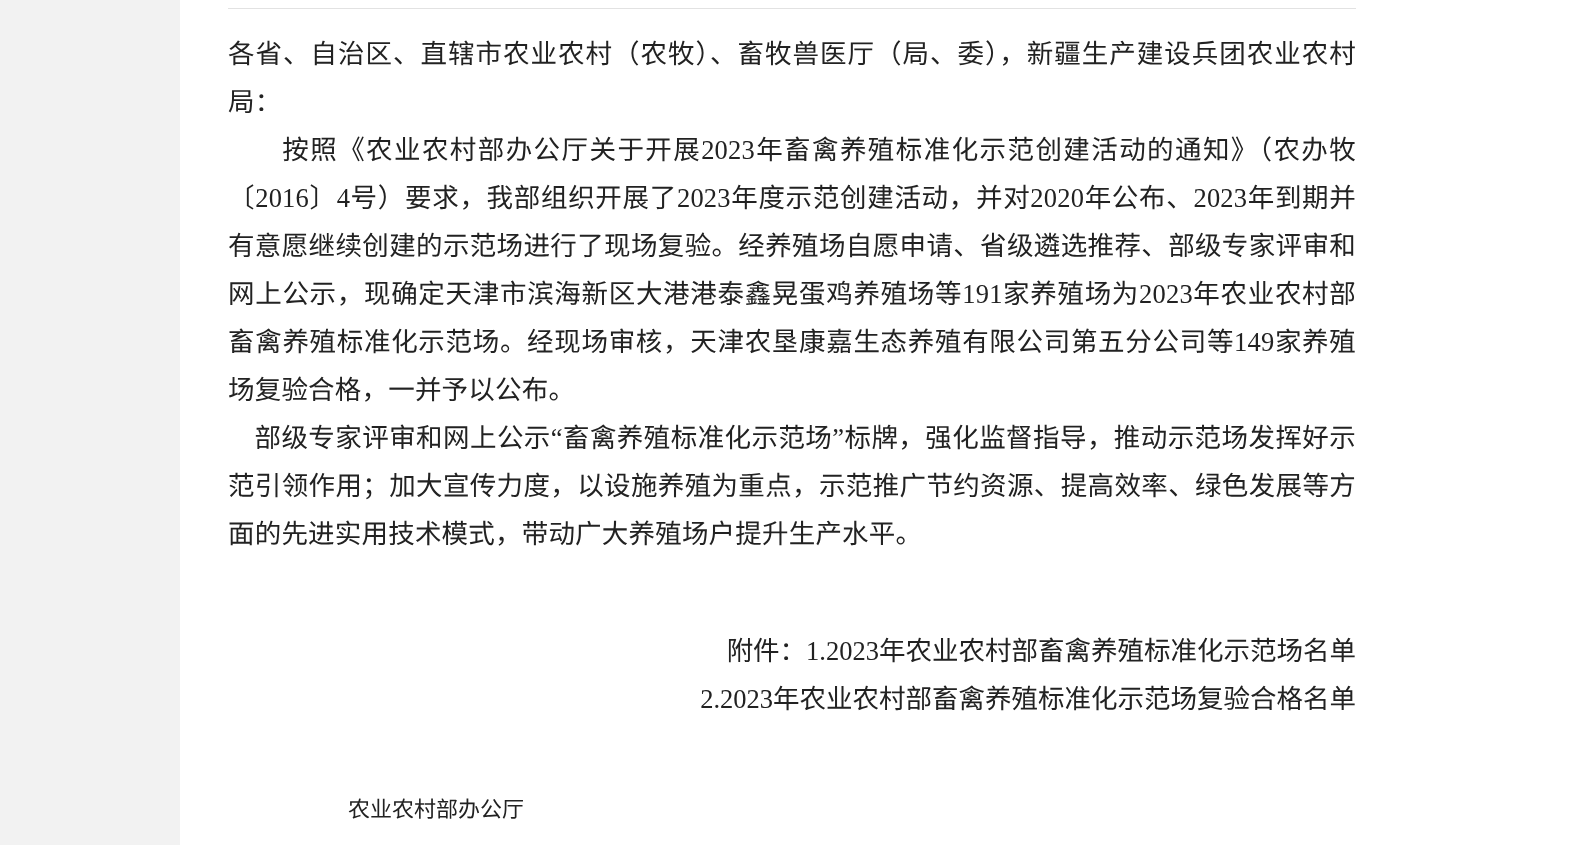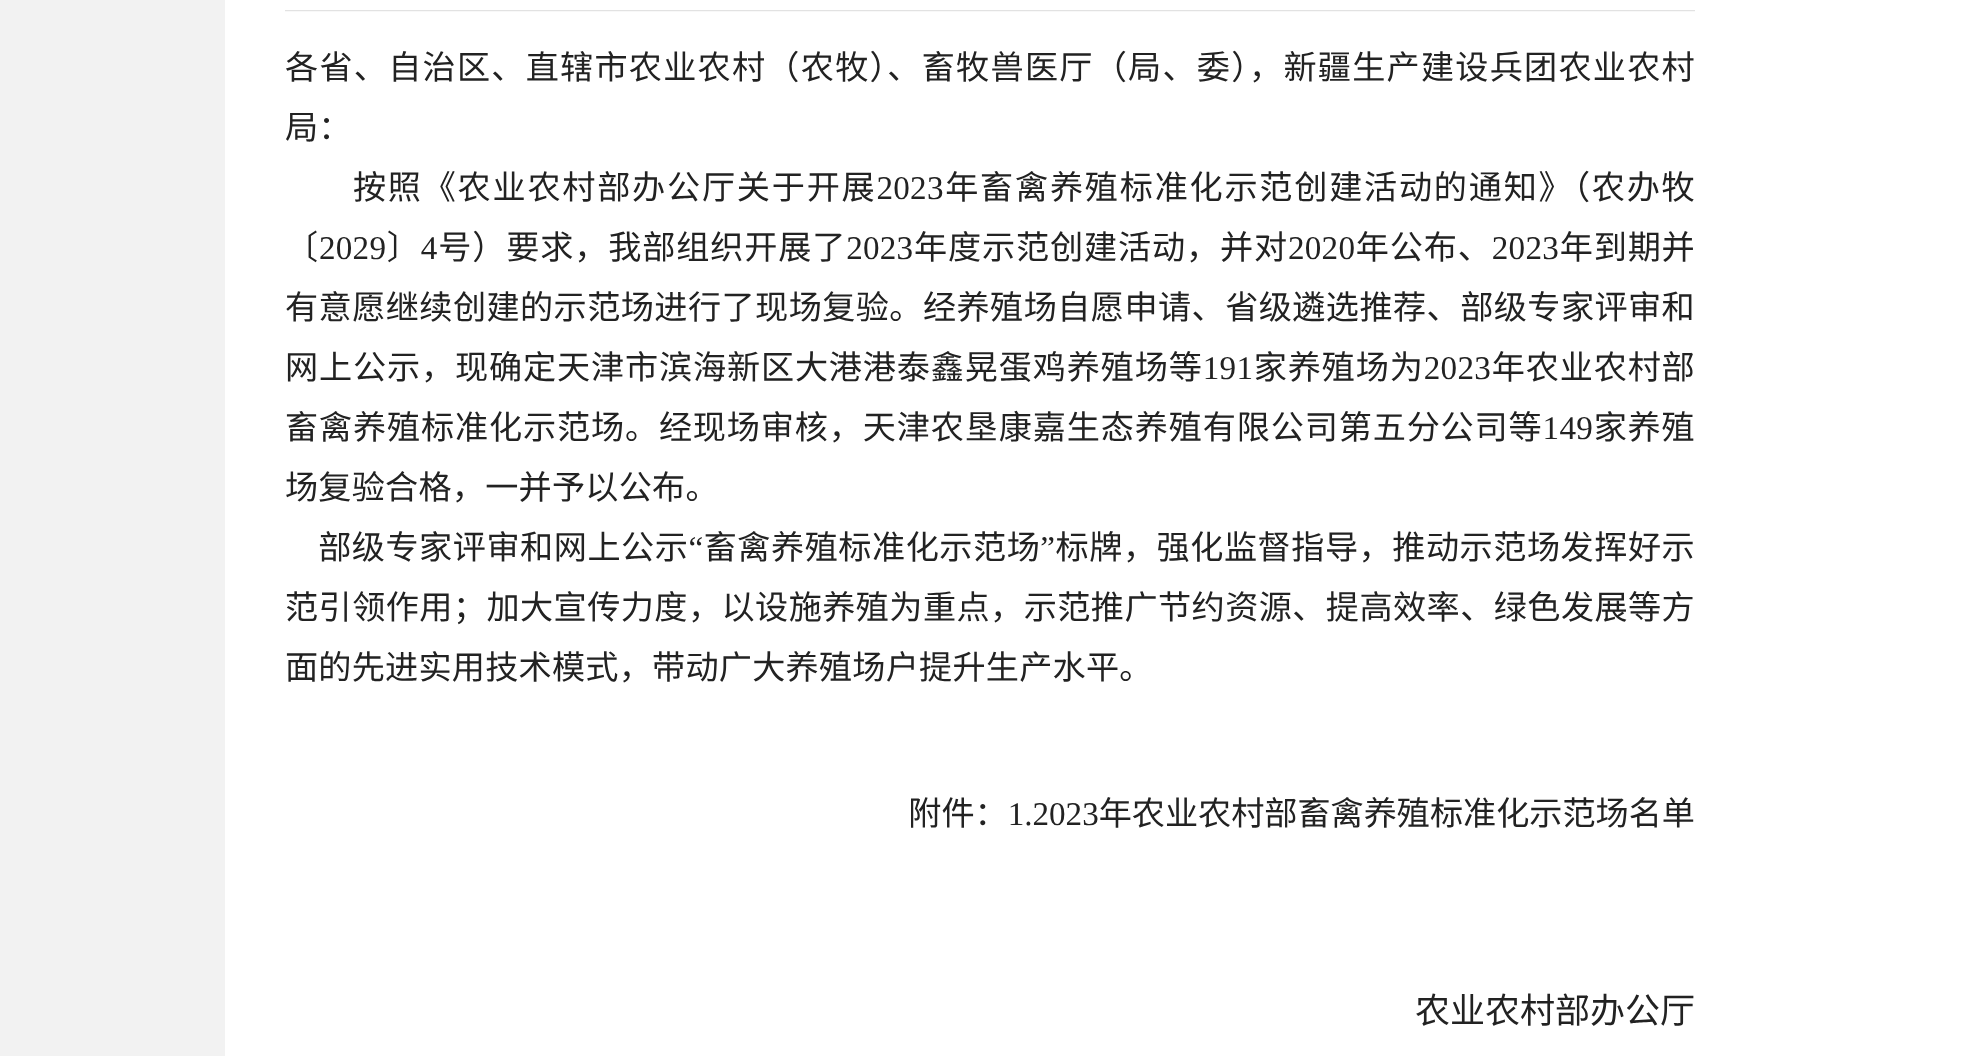--- a/index.html
+++ b/index.html
@@ -78,24 +78,24 @@
     text-align: right;
   }
   .attach-line-1 { padding-left: 50px; }
   .attach-line-2 { padding-left: 80px; }
 
   .signature {
     position: absolute;
     left: 48px;
     top: 790px;
     width: 1128px;
-    font-size: 28px;
+    font-size: 22px;
     line-height: 40px;
     color: #222222;
-    text-align: right;
+    text-align: left;
   }
   .signature .sig-inner {
     display: inline-block;
     padding-left: 120px;
   }
 
   .scroll-left-gutter {
     position: absolute;
     left: 0;
     top: 0;
@@ -110,26 +110,27 @@
 <div class="page">
 
   <div class="scroll-left-gutter"></div>
 
   <div class="sheet">
 
     <div class="divider"></div>
 
     <div class="doc-body">
       <p class="para">各省、自治区、直辖市农业农村（农牧）、畜牧兽医厅（局、委），新疆生产建设兵团农业农村局：</p>
-      <p class="para indent2">按照《农业农村部办公厅关于开展2023年畜禽养殖标准化示范创建活动的通知》（农办牧〔2029〕4号）要求，我部组织开展了2023年度示范创建活动，并对2020年公布、2023年到期并有意愿继续创建的示范场进行了现场复验。经养殖场自愿申请、省级遴选推荐、部级专家评审和网上公示，现确定天津市滨海新区大港港泰鑫晃蛋鸡养殖场等191家养殖场为2023年农业农村部畜禽养殖标准化示范场。经现场审核，天津农垦康嘉生态养殖有限公司第五分公司等149家养殖场复验合格，一并予以公布。</p>
+      <p class="para indent2">按照《农业农村部办公厅关于开展2023年畜禽养殖标准化示范创建活动的通知》（农办牧〔2016〕4号）要求，我部组织开展了2023年度示范创建活动，并对2020年公布、2023年到期并有意愿继续创建的示范场进行了现场复验。经养殖场自愿申请、省级遴选推荐、部级专家评审和网上公示，现确定天津市滨海新区大港港泰鑫晃蛋鸡养殖场等191家养殖场为2023年农业农村部畜禽养殖标准化示范场。经现场审核，天津农垦康嘉生态养殖有限公司第五分公司等149家养殖场复验合格，一并予以公布。</p>
       <p class="para indent1">部级专家评审和网上公示“畜禽养殖标准化示范场”标牌，强化监督指导，推动示范场发挥好示范引领作用；加大宣传力度，以设施养殖为重点，示范推广节约资源、提高效率、绿色发展等方面的先进实用技术模式，带动广大养殖场户提升生产水平。</p>
     </div>
 
     <div class="attach-block">
       <div class="attach-line-1">附件：1.2023年农业农村部畜禽养殖标准化示范场名单</div>
+      <div class="attach-line-2">2.2023年农业农村部畜禽养殖标准化示范场复验合格名单</div>
     </div>
 
     <div class="signature">
       <span class="sig-inner">农业农村部办公厅</span>
     </div>
 
   </div>
 </div>
 
 </body></html>

